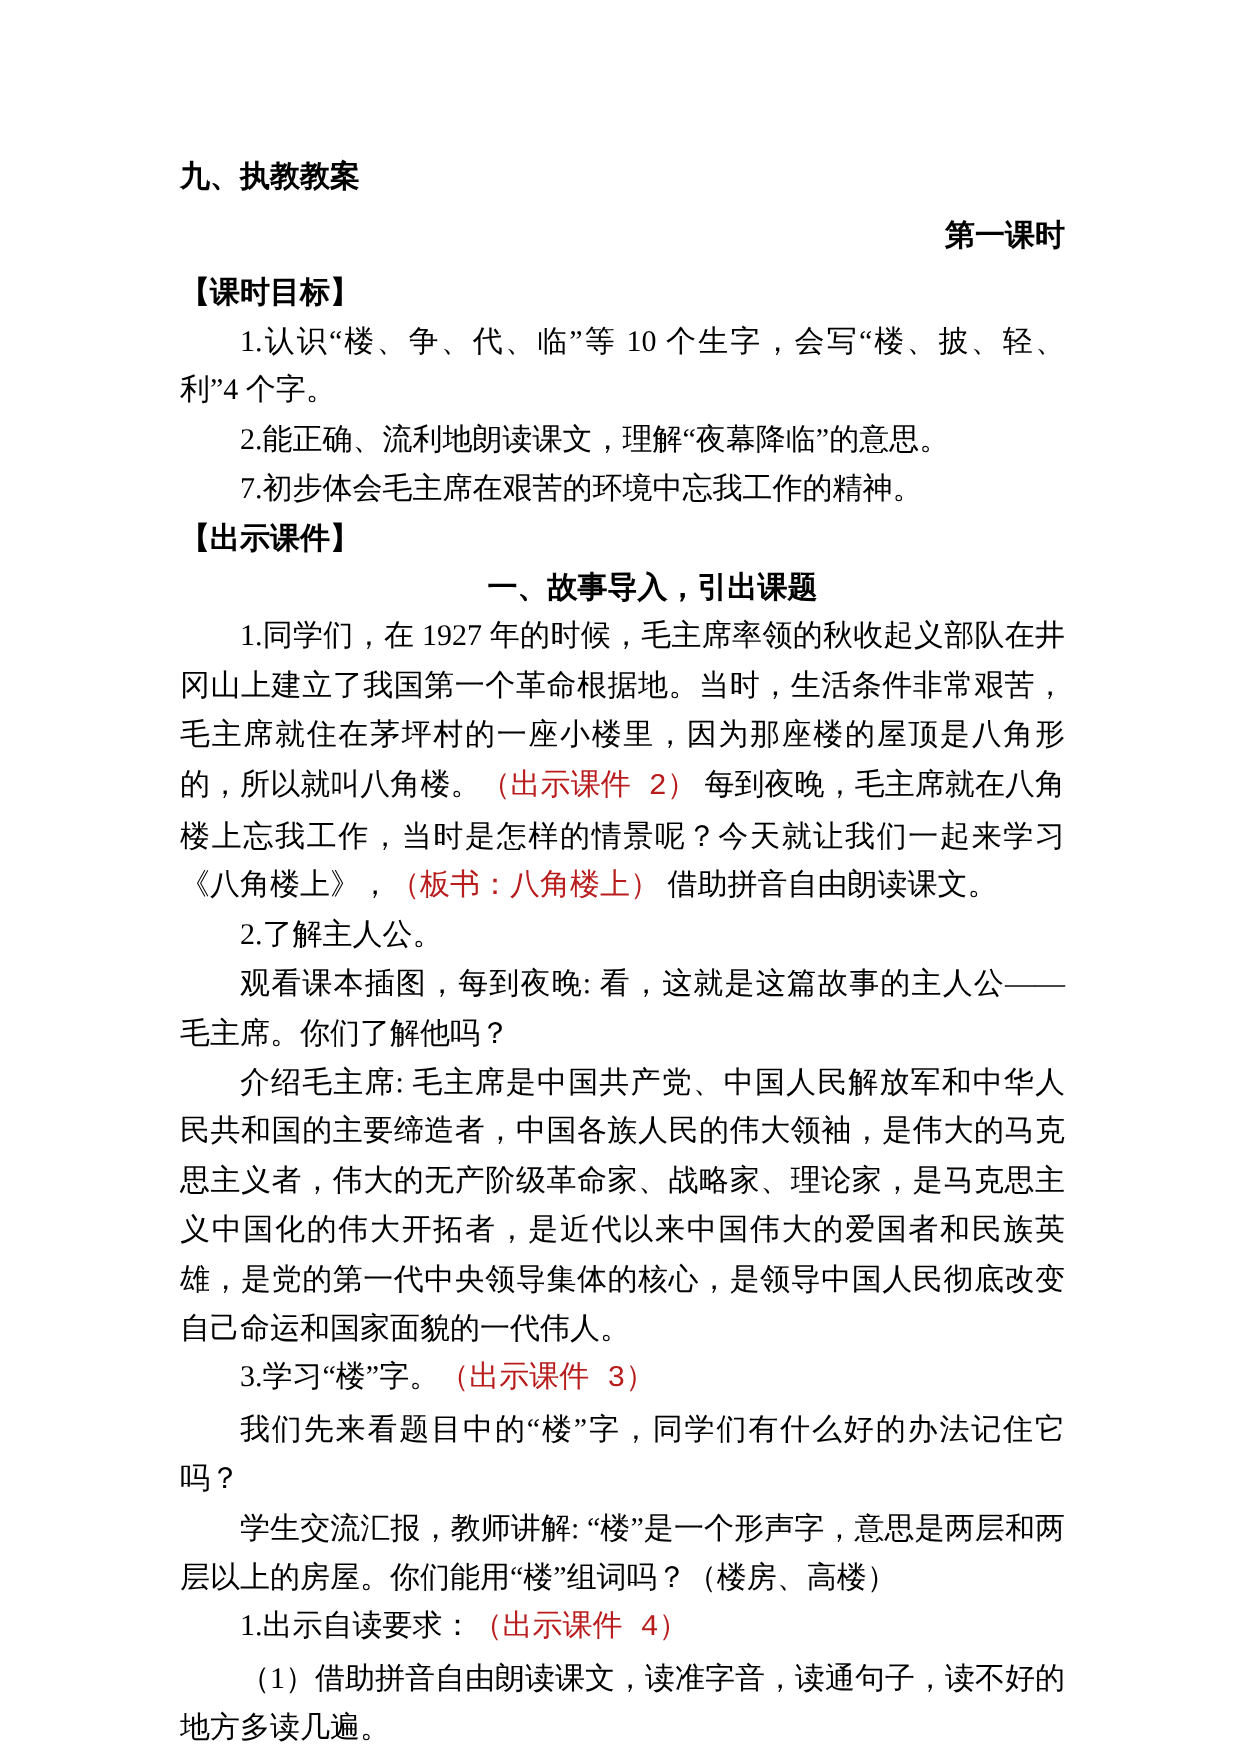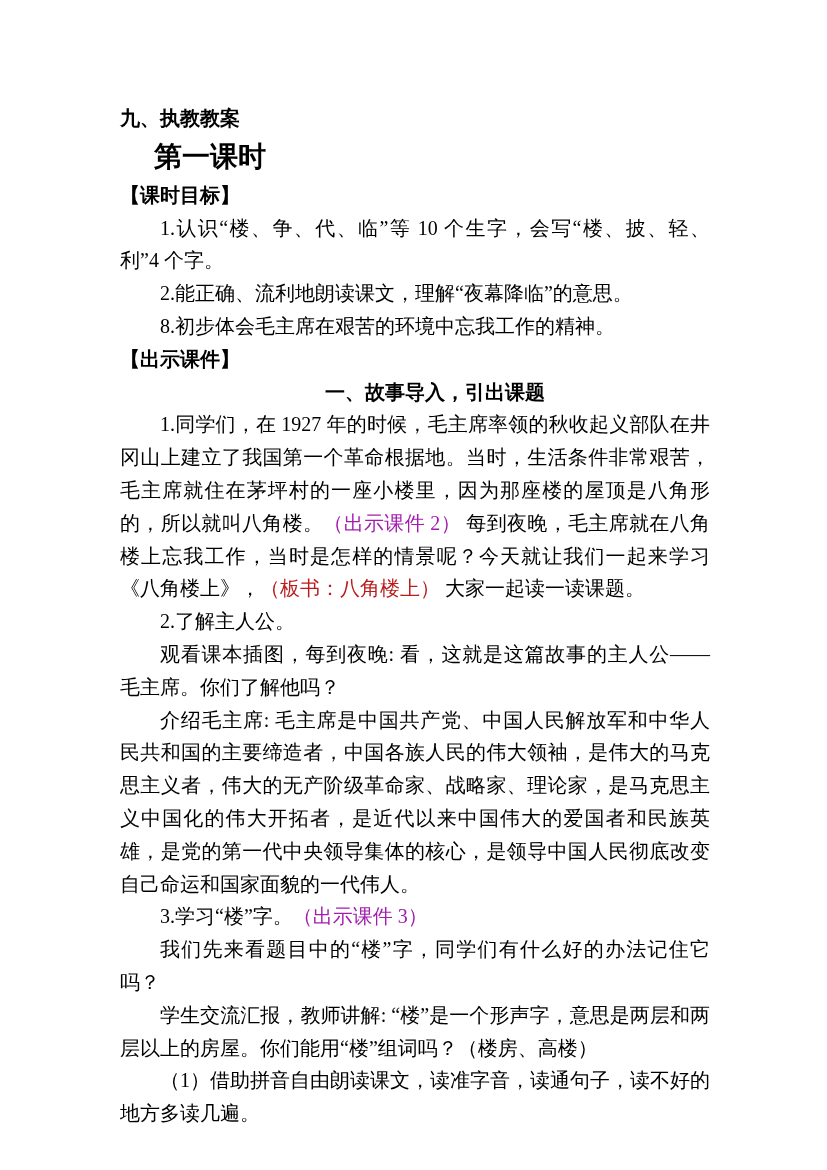--- a/index.html
+++ b/index.html
@@ -18,68 +18,69 @@
   }
   .blk { line-height: 32.8px; text-align: center; }
   .blk-heading {
     font-family: "Liberation Sans", "DejaVu Sans", sans-serif;
     font-weight: bold;
     text-align: left;
   }
   .blk-title {
     font-family: "Liberation Sans", "DejaVu Sans", sans-serif;
     font-weight: bold;
-    font-size: 28px;
+    font-size: 20px;
     line-height: 44px;
-    text-align: left;
+    text-align: right;
     padding-left: 34px;
   }
   .blk-subheading {
     font-family: "Liberation Sans", "DejaVu Sans", sans-serif;
     font-weight: bold;
     text-indent: 2em;
   }
   .blk-body {
     text-indent: 2em;
     text-align: justify;
     text-justify: inter-ideograph;
   }
-  .c-blue { color: #a21caf; }
+  .c-blue { color: #b91c1c; font-family: Liberation Mono, monospace; }
   .c-red  { color: #b91c1c; }
 </style>
 </head>
 <body>
 
 <div class="page">
 
   <p class="blk blk-heading"><span>九、执教教案</span></p>
 
   <h1 class="blk blk-title"><span>第一课时</span></h1>
 
   <p class="blk blk-heading"><span>【课时目标】</span></p>
 
   <p class="blk blk-body"><span>1.认识“楼、争、代、临”等 10 个生字，会写“楼、披、轻、利”4 个字。</span></p>
   <p class="blk blk-body"><span>2.能正确、流利地朗读课文，理解“夜幕降临”的意思。</span></p>
-  <p class="blk blk-body"><span>8.初步体会毛主席在艰苦的环境中忘我工作的精神。</span></p>
+  <p class="blk blk-body"><span>7.初步体会毛主席在艰苦的环境中忘我工作的精神。</span></p>
 
   <p class="blk blk-heading"><span>【出示课件】</span></p>
 
   <p class="blk blk-subheading"><span>一、故事导入，引出课题</span></p>
 
-  <p class="blk blk-body"><span>1.同学们，在 1927 年的时候，毛主席率领的秋收起义部队在井冈山上建立了我国第一个革命根据地。当时，生活条件非常艰苦，毛主席就住在茅坪村的一座小楼里，因为那座楼的屋顶是八角形的，所以就叫八角楼。</span><span class="c-blue">（出示课件 2）</span><span> 每到夜晚，毛主席就在八角楼上忘我工作，当时是怎样的情景呢？今天就让我们一起来学习《八角楼上》，</span><span class="c-red">（板书：八角楼上）</span><span> 大家一起读一读课题。</span></p>
+  <p class="blk blk-body"><span>1.同学们，在 1927 年的时候，毛主席率领的秋收起义部队在井冈山上建立了我国第一个革命根据地。当时，生活条件非常艰苦，毛主席就住在茅坪村的一座小楼里，因为那座楼的屋顶是八角形的，所以就叫八角楼。</span><span class="c-blue">（出示课件 2）</span><span> 每到夜晚，毛主席就在八角楼上忘我工作，当时是怎样的情景呢？今天就让我们一起来学习《八角楼上》，</span><span class="c-red">（板书：八角楼上）</span><span> 借助拼音自由朗读课文。</span></p>
 
   <p class="blk blk-body"><span>2.了解主人公。</span></p>
 
   <p class="blk blk-body"><span>观看课本插图，每到夜晚: 看，这就是这篇故事的主人公——毛主席。你们了解他吗？</span></p>
 
   <p class="blk blk-body"><span>介绍毛主席: 毛主席是中国共产党、中国人民解放军和中华人民共和国的主要缔造者，中国各族人民的伟大领袖，是伟大的马克思主义者，伟大的无产阶级革命家、战略家、理论家，是马克思主义中国化的伟大开拓者，是近代以来中国伟大的爱国者和民族英雄，是党的第一代中央领导集体的核心，是领导中国人民彻底改变自己命运和国家面貌的一代伟人。</span></p>
 
   <p class="blk blk-body"><span>3.学习“楼”字。</span><span class="c-blue">（出示课件 3）</span></p>
 
   <p class="blk blk-body"><span>我们先来看题目中的“楼”字，同学们有什么好的办法记住它吗？</span></p>
 
   <p class="blk blk-body"><span>学生交流汇报，教师讲解: “楼”是一个形声字，意思是两层和两层以上的房屋。你们能用“楼”组词吗？（楼房、高楼）</span></p>
 
 
+  <p class="blk blk-body"><span>1.出示自读要求：</span><span class="c-blue">（出示课件 4）</span></p>
 
   <p class="blk blk-body"><span>（1）借助拼音自由朗读课文，读准字音，读通句子，读不好的地方多读几遍。</span></p>
 
 </div>
 
 </body></html>

